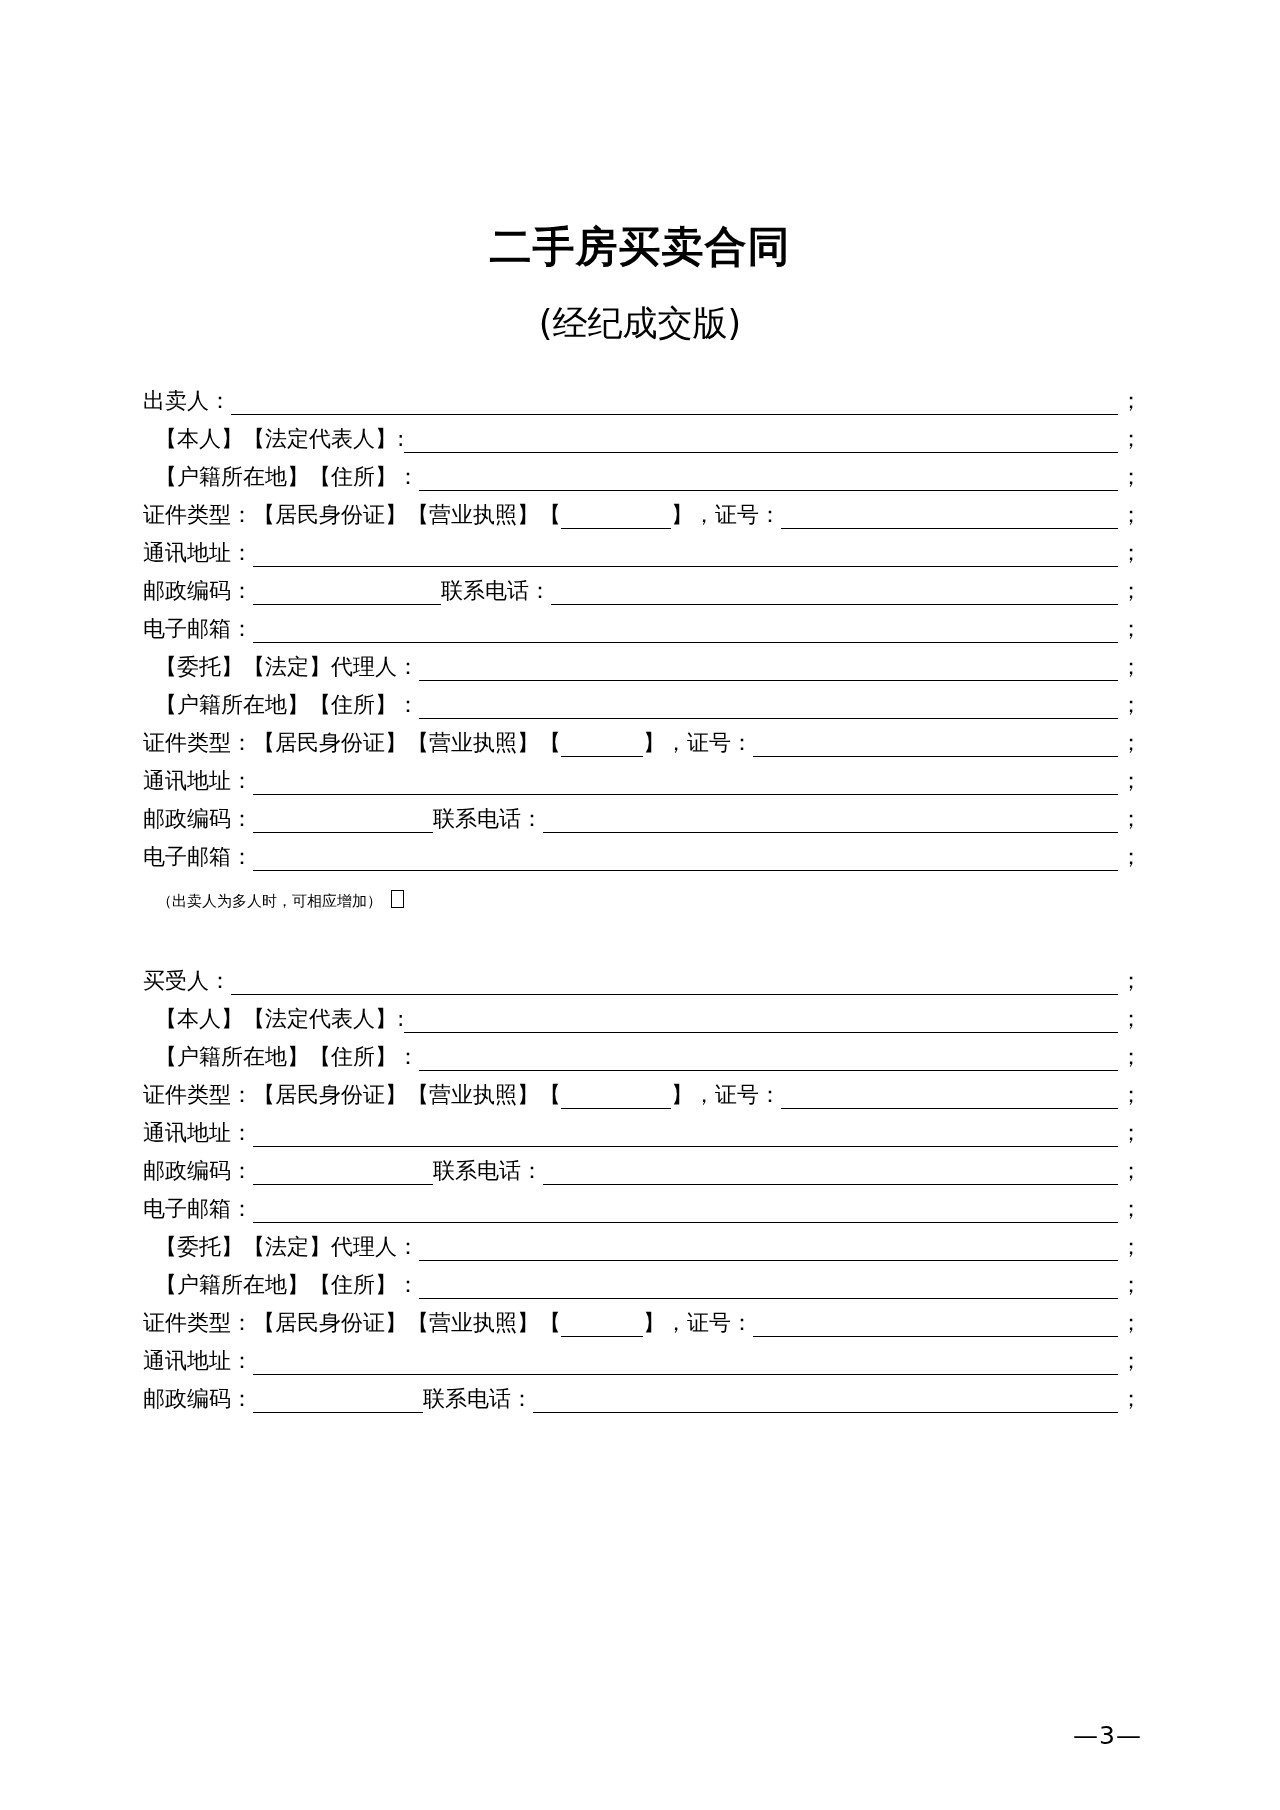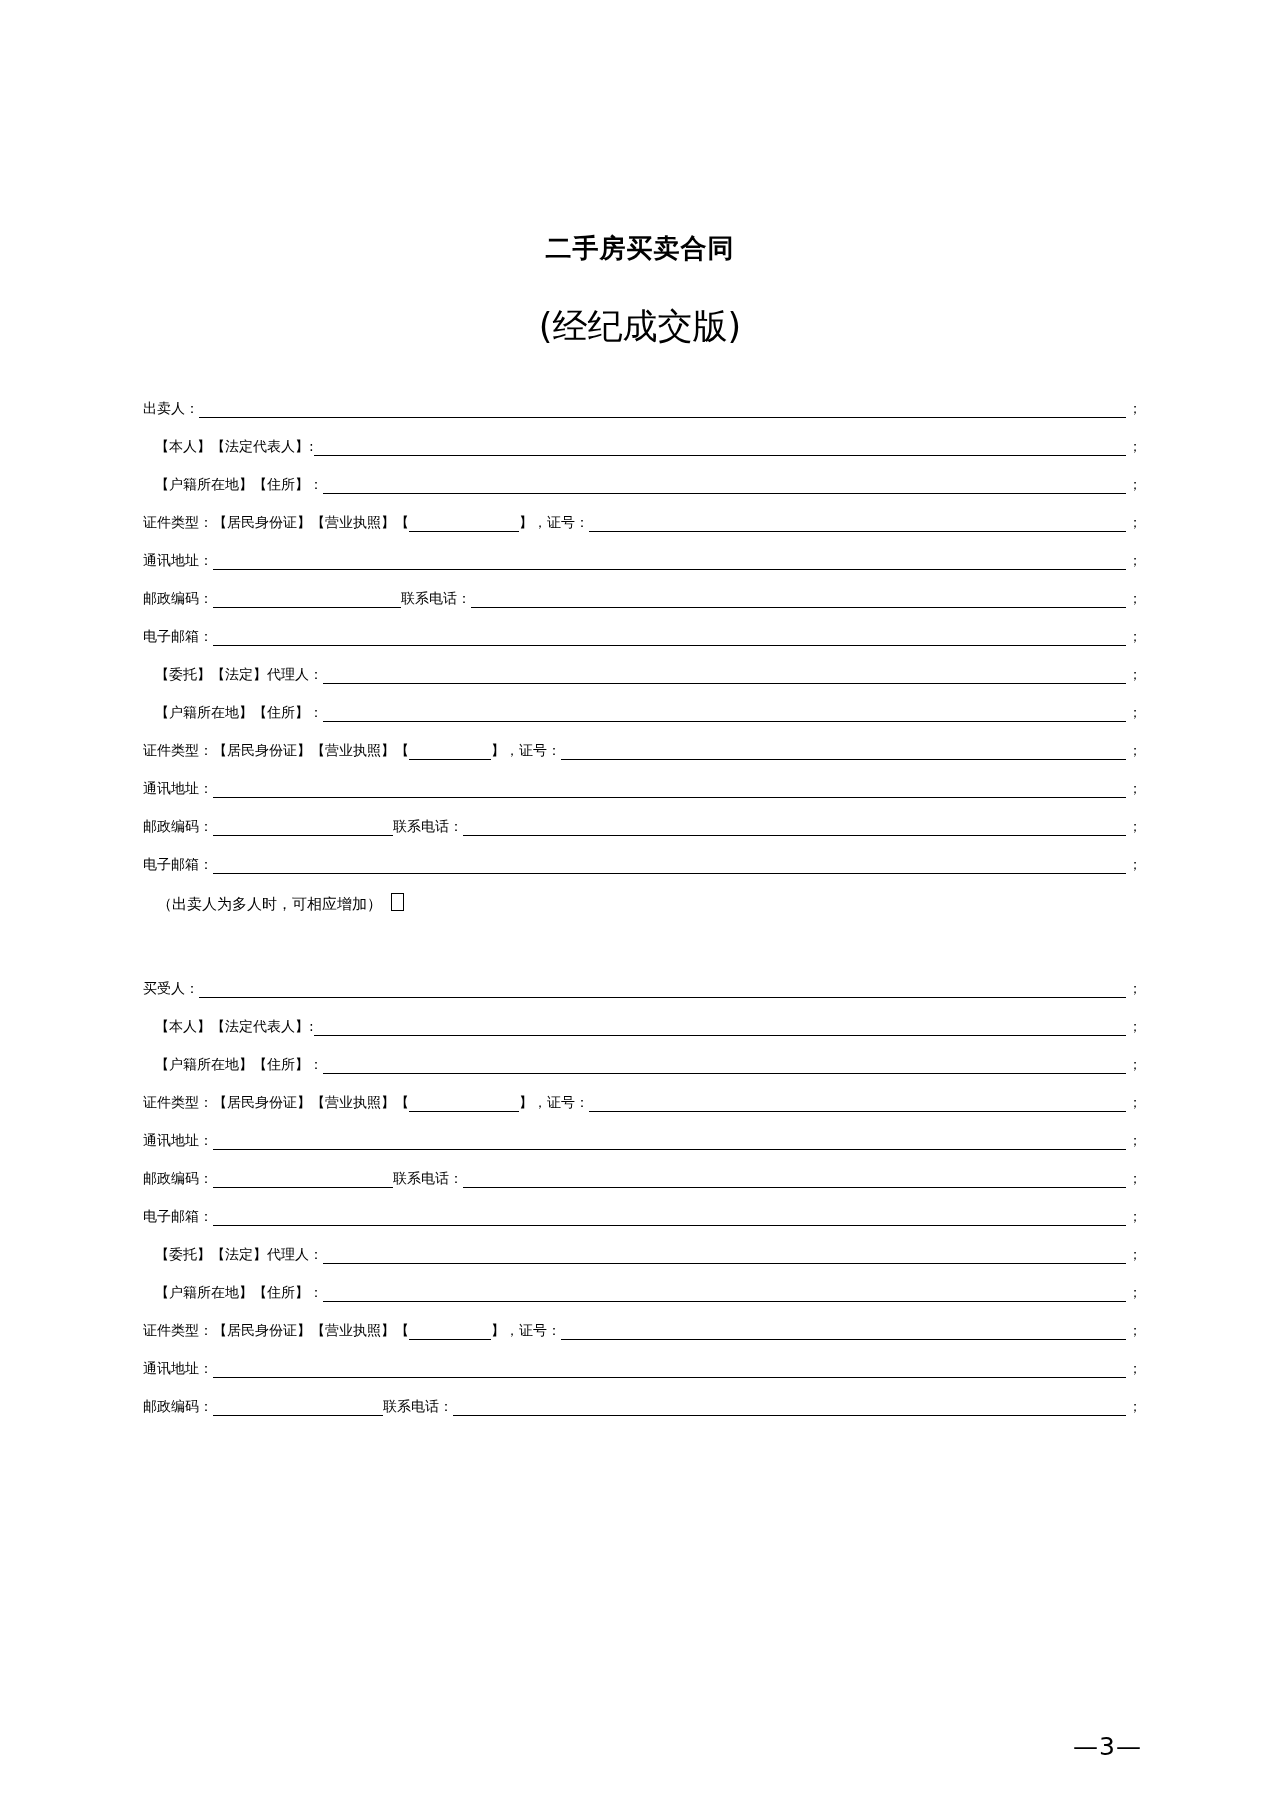--- a/index.html
+++ b/index.html
@@ -18,45 +18,45 @@
   .page {
     width: 1280px;
     height: 1810px;
     box-sizing: border-box;
     padding: 0;
     position: relative;
     background: #ffffff;
   }
   .doc-title {
     text-align: center;
-    font-size: 26px;
+    font-size: 42px;
     font-weight: bold;
     letter-spacing: 1px;
-    margin: 11px;
+    margin: 0;
     padding-top: 222px;
     line-height: 1.2;
     font-family: Liberation Serif, serif;
   }
   .doc-subtitle {
     text-align: center;
     font-size: 35px;
     font-weight: normal;
     margin: 0;
     padding-top: 30px;
     line-height: 1.2;
   }
   .form-body {
     padding-left: 143px;
     padding-right: 138px;
     padding-top: 33px;
   }
   .form-line {
     display: flex;
     align-items: flex-end;
-    font-size: 14px;
+    font-size: 22px;
     line-height: 1.0;
     height: 38px;
     white-space: nowrap;
   }
   .form-line .lbl {
     flex: 0 0 auto;
     padding-bottom: 3px;
   }
   .form-line .indent1 {
     padding-left: 12px;

